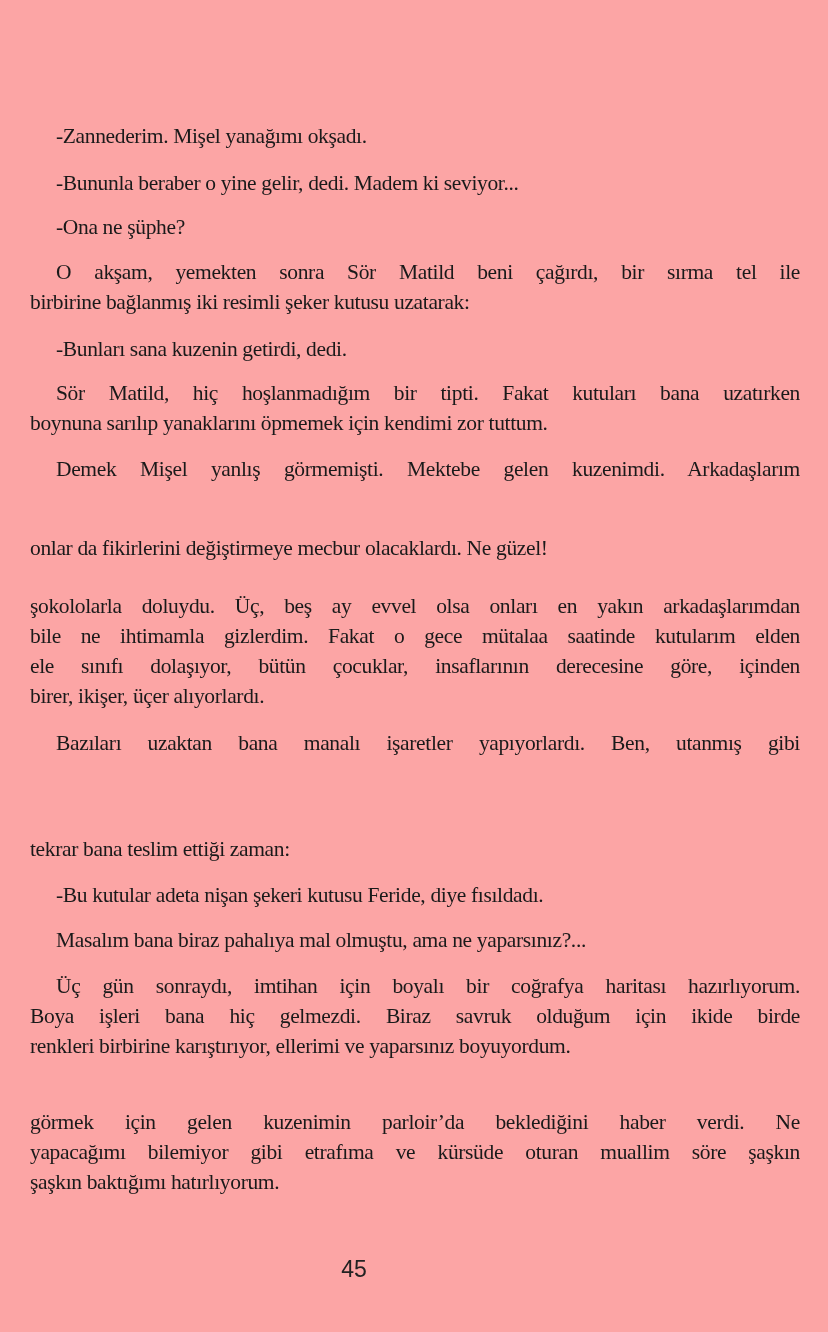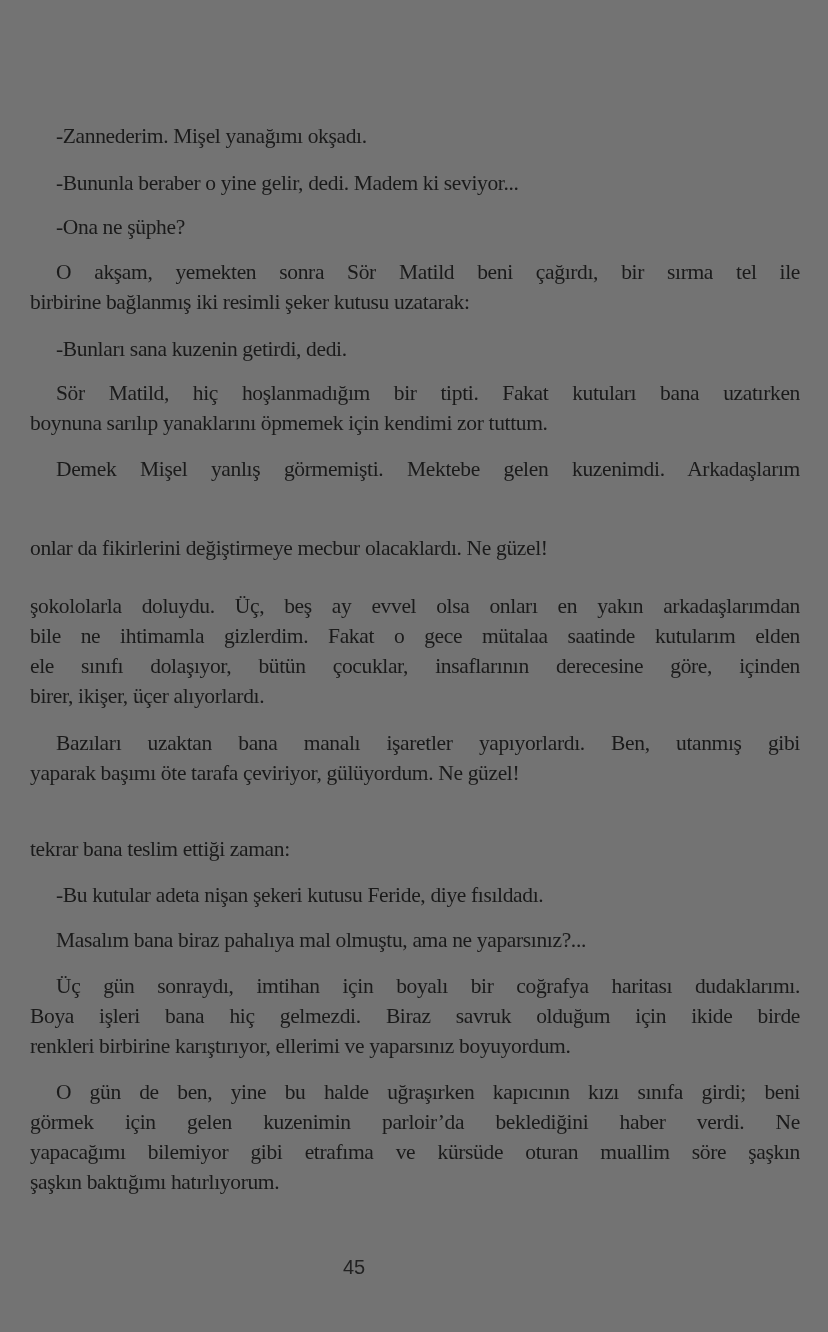--- a/index.html
+++ b/index.html
@@ -1,37 +1,37 @@
 <!DOCTYPE html>
 <html><head>
 <meta charset="utf-8">
 <style>
   html, body { margin: 0; padding: 0; background: #ffffff; }
   body { width: 828px; height: 1332px; position: relative; overflow: hidden; }
-  #page { position: absolute; left: 0; top: 0; width: 828px; height: 1332px; background: #737373; }
+  #page { position: absolute; left: 0; top: 0; width: 828px; height: 1332px; background: #fca5a5; }
   .line {
     position: absolute;
     left: 30px;
     width: 770px;
     font-family: "Liberation Serif", serif;
     font-size: 21.5px;
     line-height: 28px;
     color: #1a1a1a;
     white-space: nowrap;
     letter-spacing: -0.35px;
   }
   .line.indent { left: 56px; width: 744px; }
   .line.justify { text-align: justify; text-align-last: justify; white-space: normal; }
   .pagenum {
     position: absolute;
     left: 0; width: 708px;
     top: 1256px;
     text-align: center;
     font-family: "Liberation Sans", sans-serif;
-    font-size: 20px;
+    font-size: 23px;
     color: #222222;
   }
 </style>
 </head>
 <body>
 
 <div id="page">
 
   <div class="line indent" style="top:122px">-Zannederim. Mişel yanağımı okşadı.</div>
 
@@ -49,31 +49,29 @@
 
   <div class="line indent justify" style="top:455px">Demek Mişel yanlış görmemişti. Mektebe gelen kuzenimdi. Arkadaşlarım</div>
   <div class="line" style="top:534px">onlar da fikirlerini değiştirmeye mecbur olacaklardı. Ne güzel!</div>
 
   <div class="line justify" style="top:592px">şokololarla doluydu. Üç, beş ay evvel olsa onları en yakın arkadaşlarımdan</div>
   <div class="line justify" style="top:622px">bile ne ihtimamla gizlerdim. Fakat o gece mütalaa saatinde kutularım elden</div>
   <div class="line justify" style="top:652px">ele sınıfı dolaşıyor, bütün çocuklar, insaflarının derecesine göre, içinden</div>
   <div class="line" style="top:682px">birer, ikişer, üçer alıyorlardı.</div>
 
   <div class="line indent justify" style="top:729px">Bazıları uzaktan bana manalı işaretler yapıyorlardı. Ben, utanmış gibi</div>
-  <div class="line" style="top:759px">yaparak başımı öte tarafa çeviriyor, gülüyordum. Ne güzel!</div>
 
   <div class="line" style="top:835px">tekrar bana teslim ettiği zaman:</div>
 
   <div class="line indent" style="top:881px">-Bu kutular adeta nişan şekeri kutusu Feride, diye fısıldadı.</div>
 
   <div class="line indent" style="top:926px">Masalım bana biraz pahalıya mal olmuştu, ama ne yaparsınız?...</div>
 
-  <div class="line indent justify" style="top:972px">Üç gün sonraydı, imtihan için boyalı bir coğrafya haritası dudaklarımı.</div>
+  <div class="line indent justify" style="top:972px">Üç gün sonraydı, imtihan için boyalı bir coğrafya haritası hazırlıyorum.</div>
   <div class="line justify" style="top:1002px">Boya işleri bana hiç gelmezdi. Biraz savruk olduğum için ikide birde</div>
   <div class="line" style="top:1032px">renkleri birbirine karıştırıyor, ellerimi ve yaparsınız boyuyordum.</div>
 
-  <div class="line indent justify" style="top:1078px">O gün de ben, yine bu halde uğraşırken kapıcının kızı sınıfa girdi; beni</div>
   <div class="line justify" style="top:1108px">görmek için gelen kuzenimin parloir’da beklediğini haber verdi. Ne</div>
   <div class="line justify" style="top:1138px">yapacağımı bilemiyor gibi etrafıma ve kürsüde oturan muallim söre şaşkın</div>
   <div class="line" style="top:1168px">şaşkın baktığımı hatırlıyorum.</div>
 
   <div class="pagenum">45</div>
 </div>
 
 </body></html>

